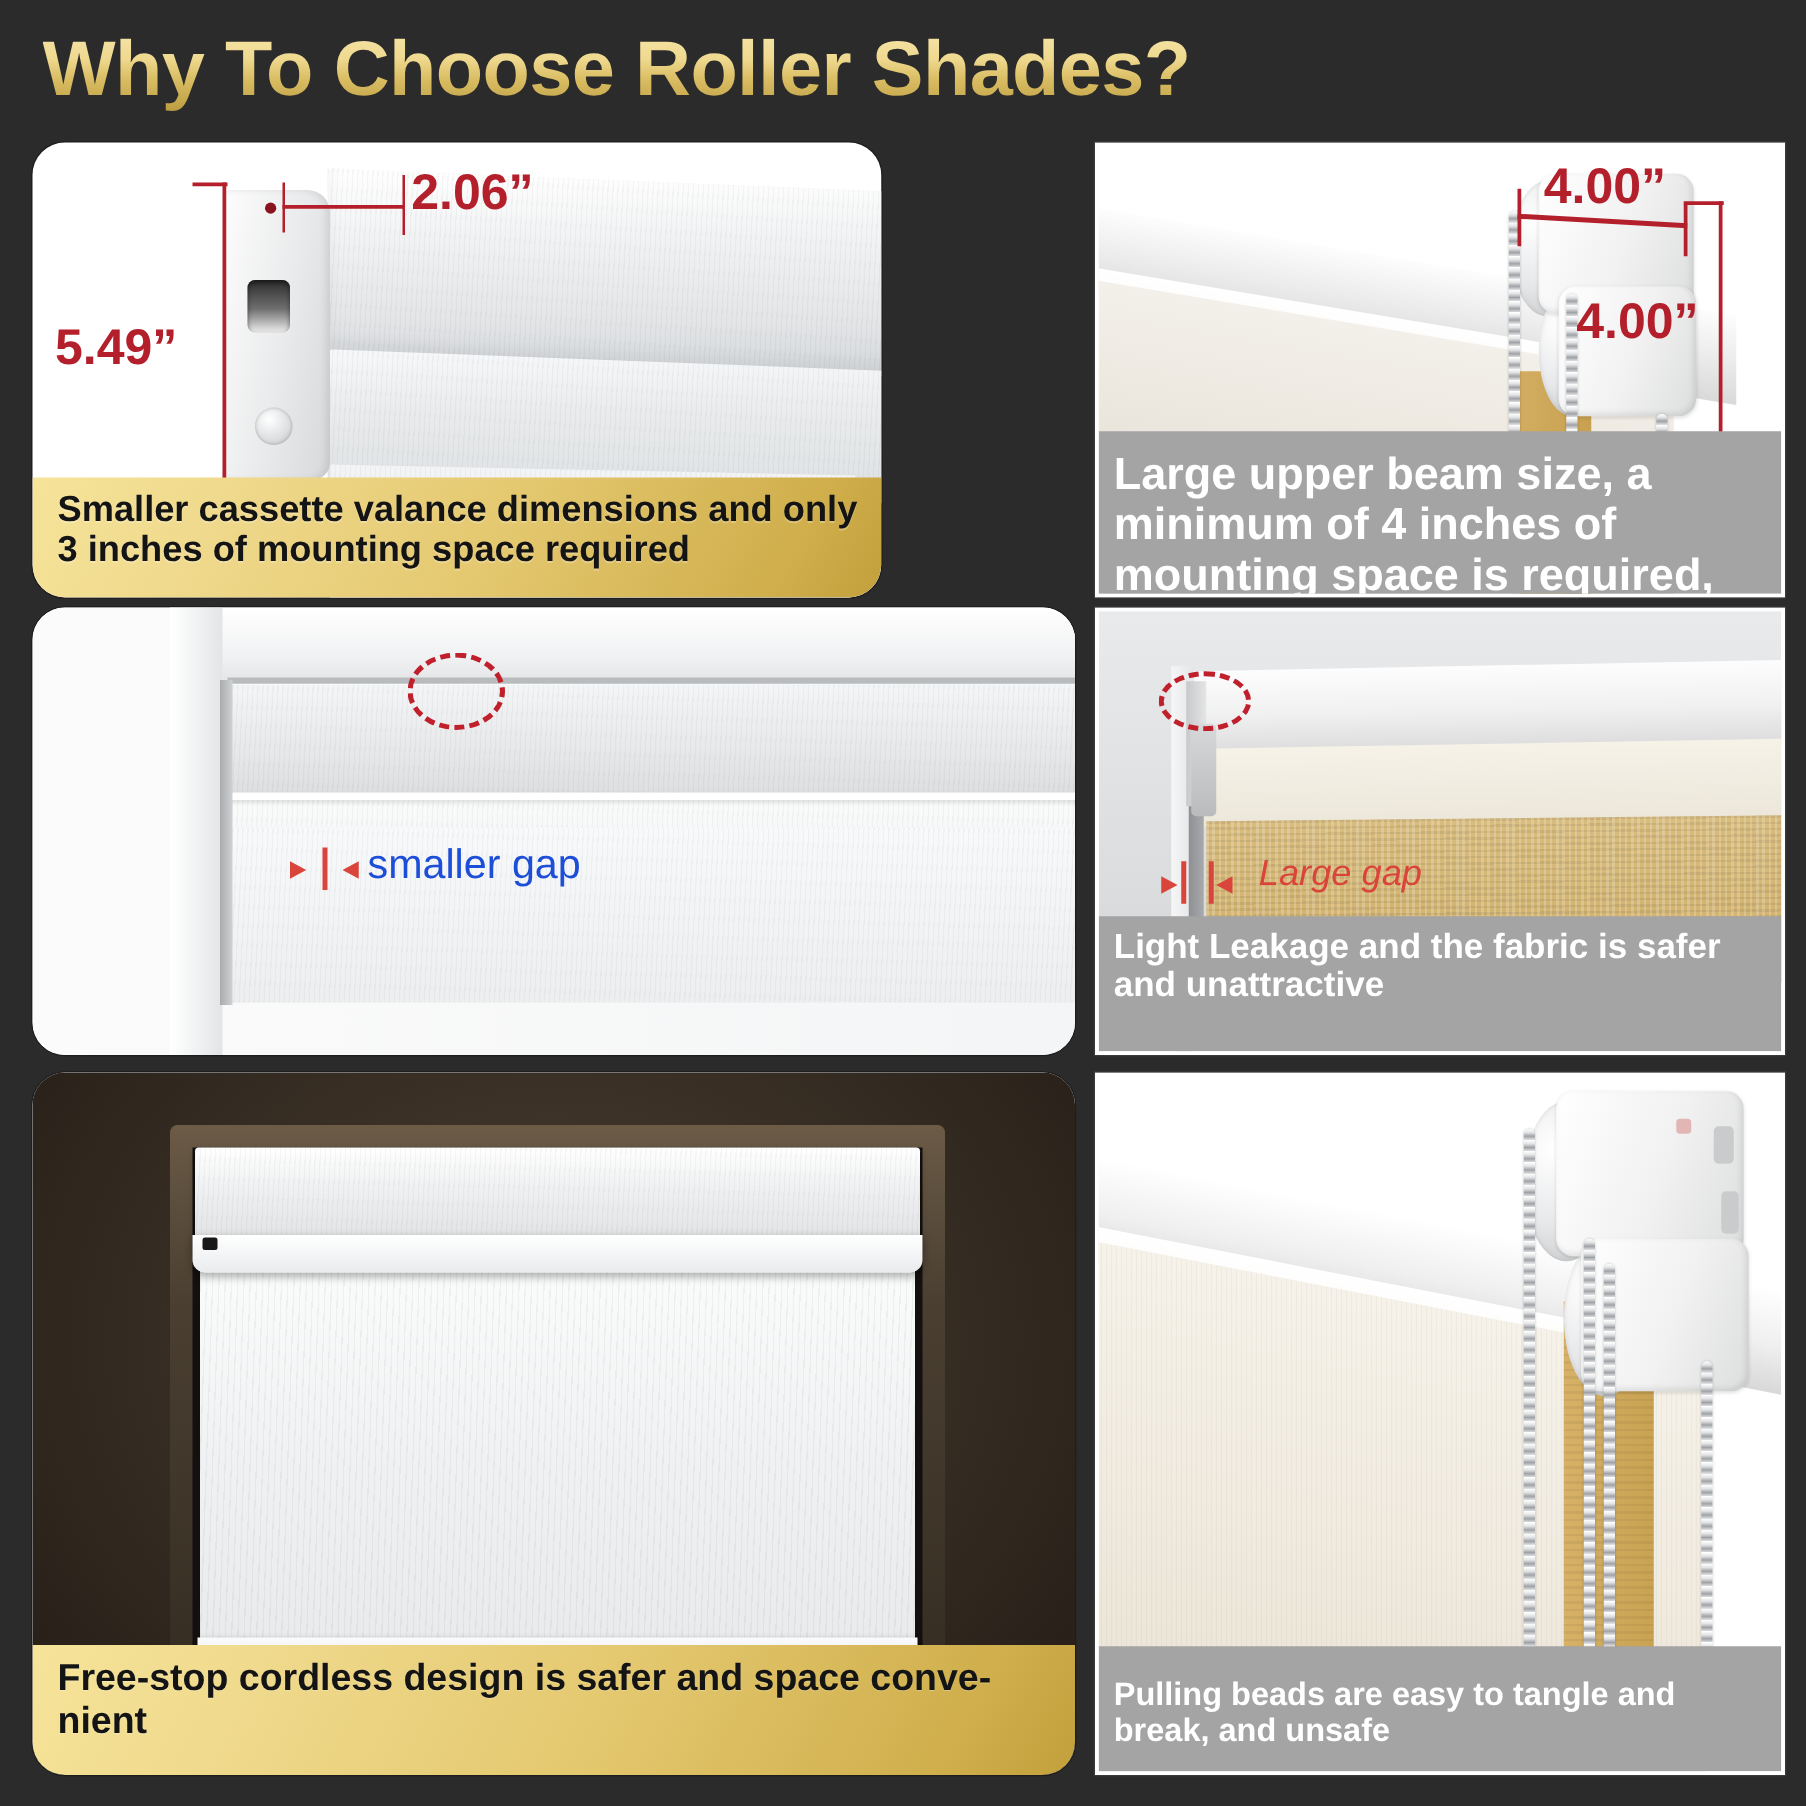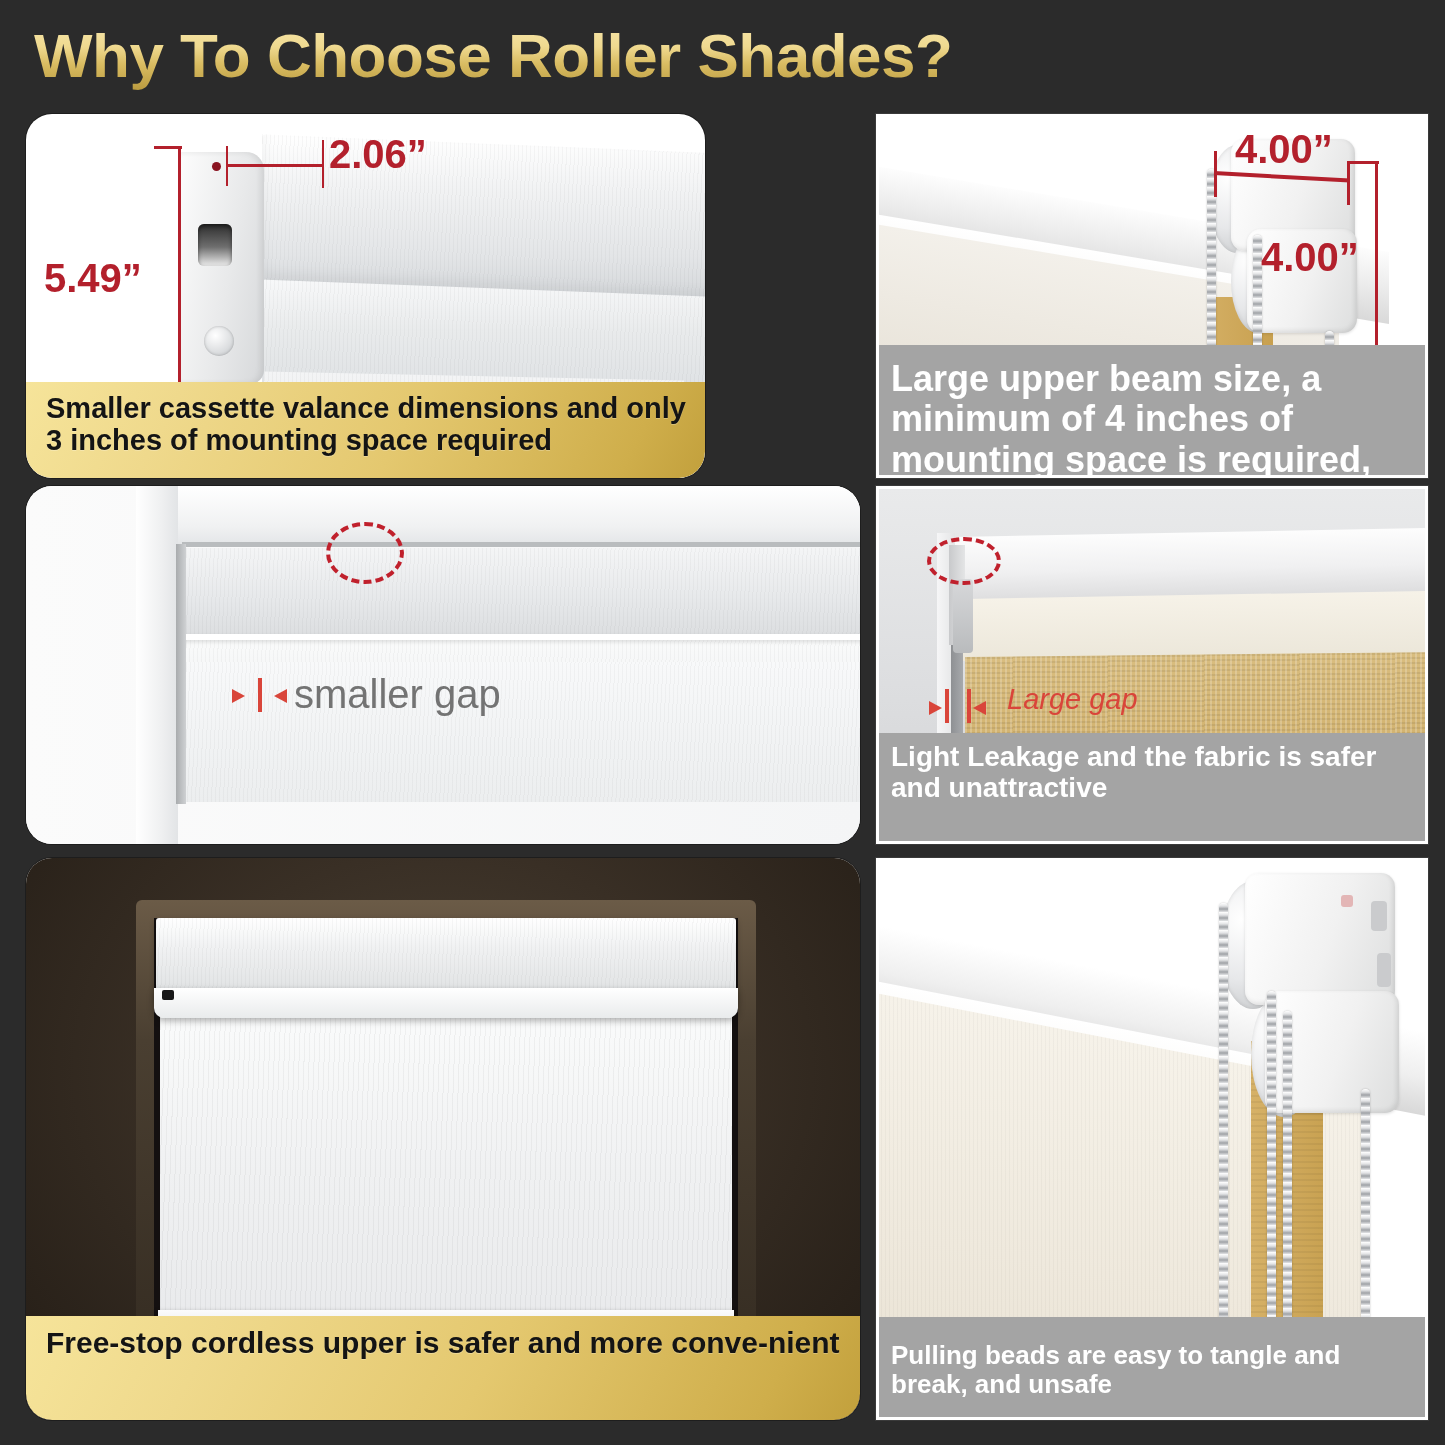--- a/index.html
+++ b/index.html
@@ -400,21 +400,21 @@
 
     <div style="position:absolute; left:156px; top:56px; width:100%; height:5px; background:#b9bcbe;"></div>
     <div style="position:absolute; left:156px; top:148px; width:100%; height:6px; background:#ffffff; box-shadow:0 2px 4px rgba(0,0,0,.12);"></div>
     <div style="position:absolute; left:150px; top:58px; width:10px; height:260px; background:linear-gradient(90deg,#a9acae,#cfd1d3);"></div>
 
     <div class="dashed-circle" style="left:300px; top:36px; width:78px; height:62px;"></div>
 
     <div class="arrowR" style="left:206px; top:203px; border-left-color:#d9453a;"></div>
     <div class="arrowL" style="left:248px; top:203px; border-right-color:#d9453a;"></div>
     <div style="position:absolute; left:232px; top:192px; width:4px; height:34px; background:#d9453a;"></div>
-    <div style="position:absolute; left:268px; top:186px; font-size:40px; font-weight:normal; color:#737373;text-align:center;">smaller gap</div>
+    <div style="position:absolute; left:268px; top:186px; font-size:33px; font-weight:normal; color:#1d4ed8;text-align:center;">smaller gap</div>
   </div>
 
 </div>
 
 <div class="panel bad" id="p4" style="left:876px; top:486px; width:552px; height:358px;">
 
   <div class="stage">
     <div class="g-wall"></div>
     <div class="g-beam"></div>
     <div class="g-cream"></div>
@@ -459,21 +459,21 @@
     <div class="d-fabric"></div>
     <div class="d-rail"></div>
     <div class="d-valance">
         <div class="v-texture"></div>
       </div>
     <div class="d-valance-lip"></div>
     <div style="position:absolute; left:136px; top:132px; width:12px; height:10px; background:#181818; border-radius:2px;"></div>
   </div>
 
   <div class="cap gold" style="height:104px; font-size:30px;">
-    <span>Free-stop cordless upper is safer and more conve-nient</span>
+    <span>Free-stop cordless design is safer and space conve-nient</span>
   </div>
 </div>
 
 <div class="panel bad" id="p6" style="left:876px; top:858px; width:552px; height:562px;">
 
   <div class="stage">
     <div class="b-white"></div>
     <div class="b-roll"></div>
     <div class="b-fabwhite"></div>
     <div class="b-fab"></div>

